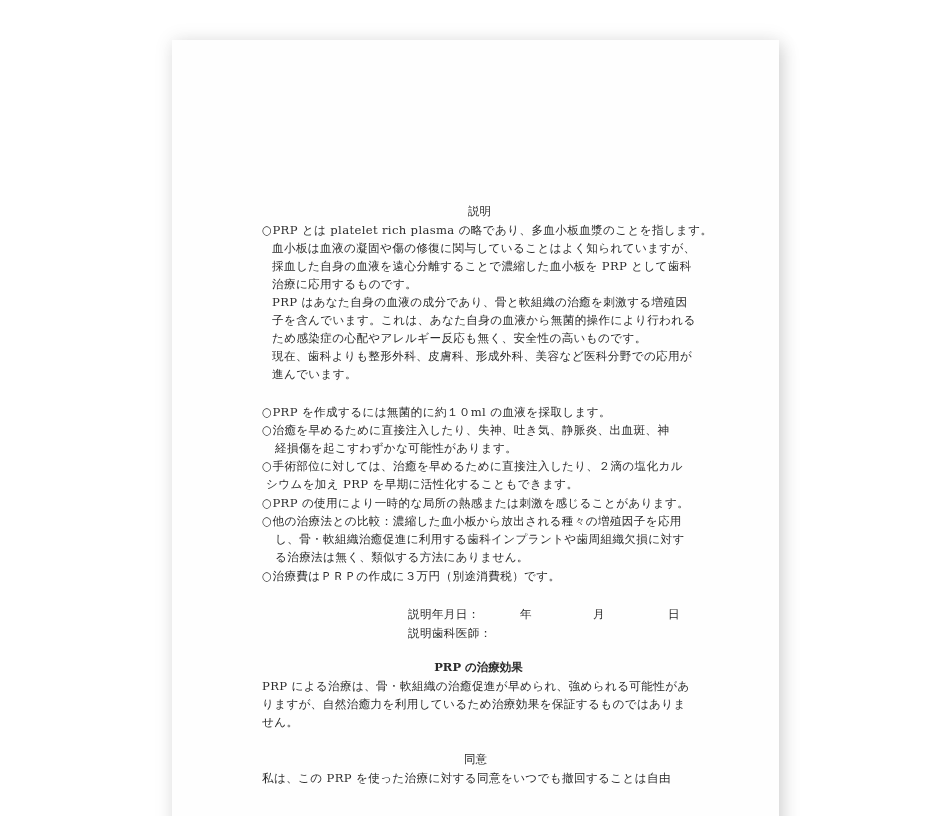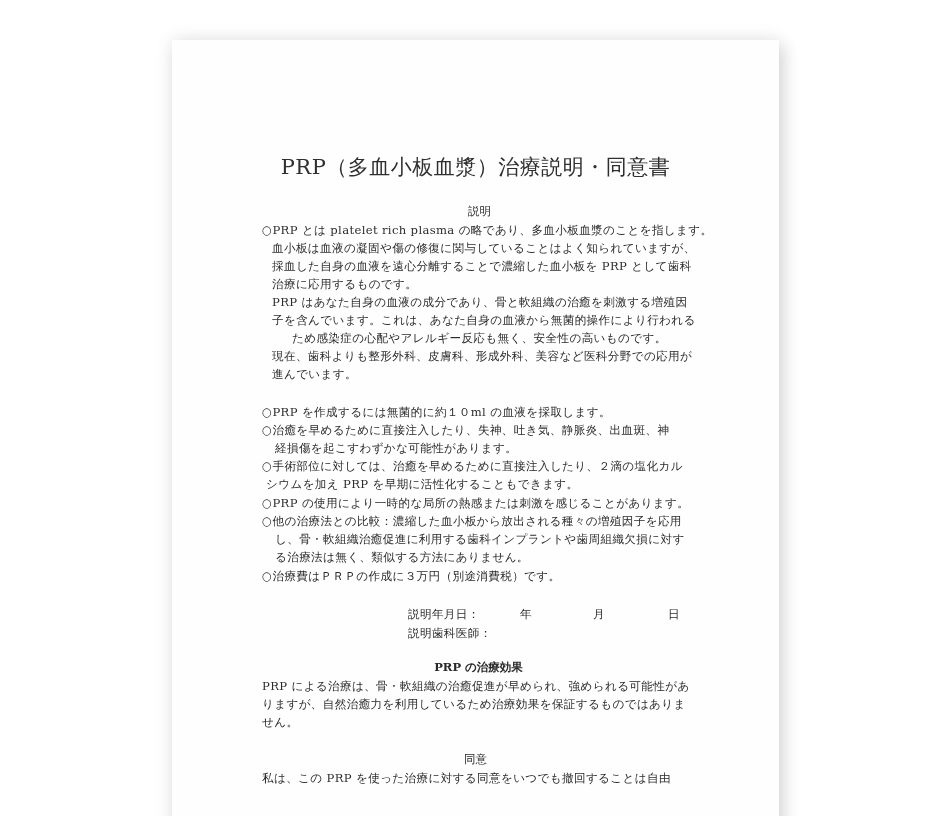--- a/index.html
+++ b/index.html
@@ -33,31 +33,30 @@
       white-space: nowrap; color: #2b2b2b;
       letter-spacing: 0.35px;
     }
     .b { font-weight: bold; }
   </style>
 </head>
 <body>
 
 <div class="paper">
 
-  <div class="title">PRP（多血小板血漿）治療説明・同意書</div>
 
   <div class="heading" style="top:164px;margin-left:8px;">説明</div>
 
   <div class="line" style="left:90px; top:182px;">○PRP とは platelet rich plasma  の略であり、多血小板血漿のことを指します。</div>
   <div class="line" style="left:100px; top:200px;">血小板は血液の凝固や傷の修復に関与していることはよく知られていますが、</div>
   <div class="line" style="left:100px; top:218px;">採血した自身の血液を遠心分離することで濃縮した血小板を PRP として歯科</div>
   <div class="line" style="left:100px; top:236px;">治療に応用するものです。</div>
   <div class="line" style="left:100px; top:254px;">PRP はあなた自身の血液の成分であり、骨と軟組織の治癒を刺激する増殖因</div>
   <div class="line" style="left:100px; top:272px;">子を含んでいます。これは、あなた自身の血液から無菌的操作により行われる</div>
-  <div class="line" style="left:100px; top:290px;margin-left:20px;">ため感染症の心配やアレルギー反応も無く、安全性の高いものです。</div>
+  <div class="line" style="left:100px; top:290px;">ため感染症の心配やアレルギー反応も無く、安全性の高いものです。</div>
   <div class="line" style="left:100px; top:308px;">現在、歯科よりも整形外科、皮膚科、形成外科、美容など医科分野での応用が</div>
   <div class="line" style="left:100px; top:326px;">進んでいます。</div>
 
   <div class="line" style="left:90px; top:364px;">○PRP を作成するには無菌的に約１０ml の血液を採取します。</div>
   <div class="line" style="left:90px; top:382px;">○治癒を早めるために直接注入したり、失神、吐き気、静脈炎、出血斑、神</div>
   <div class="line" style="left:103px; top:400px;">経損傷を起こすわずかな可能性があります。</div>
   <div class="line" style="left:90px; top:418px;">○手術部位に対しては、治癒を早めるために直接注入したり、２滴の塩化カル</div>
   <div class="line" style="left:94px; top:436px;text-align:right;">シウムを加え PRP を早期に活性化することもできます。</div>
   <div class="line" style="left:90px; top:455px;">○PRP の使用により一時的な局所の熱感または刺激を感じることがあります。</div>
   <div class="line" style="left:90px; top:473px;">○他の治療法との比較：濃縮した血小板から放出される種々の増殖因子を応用</div>

